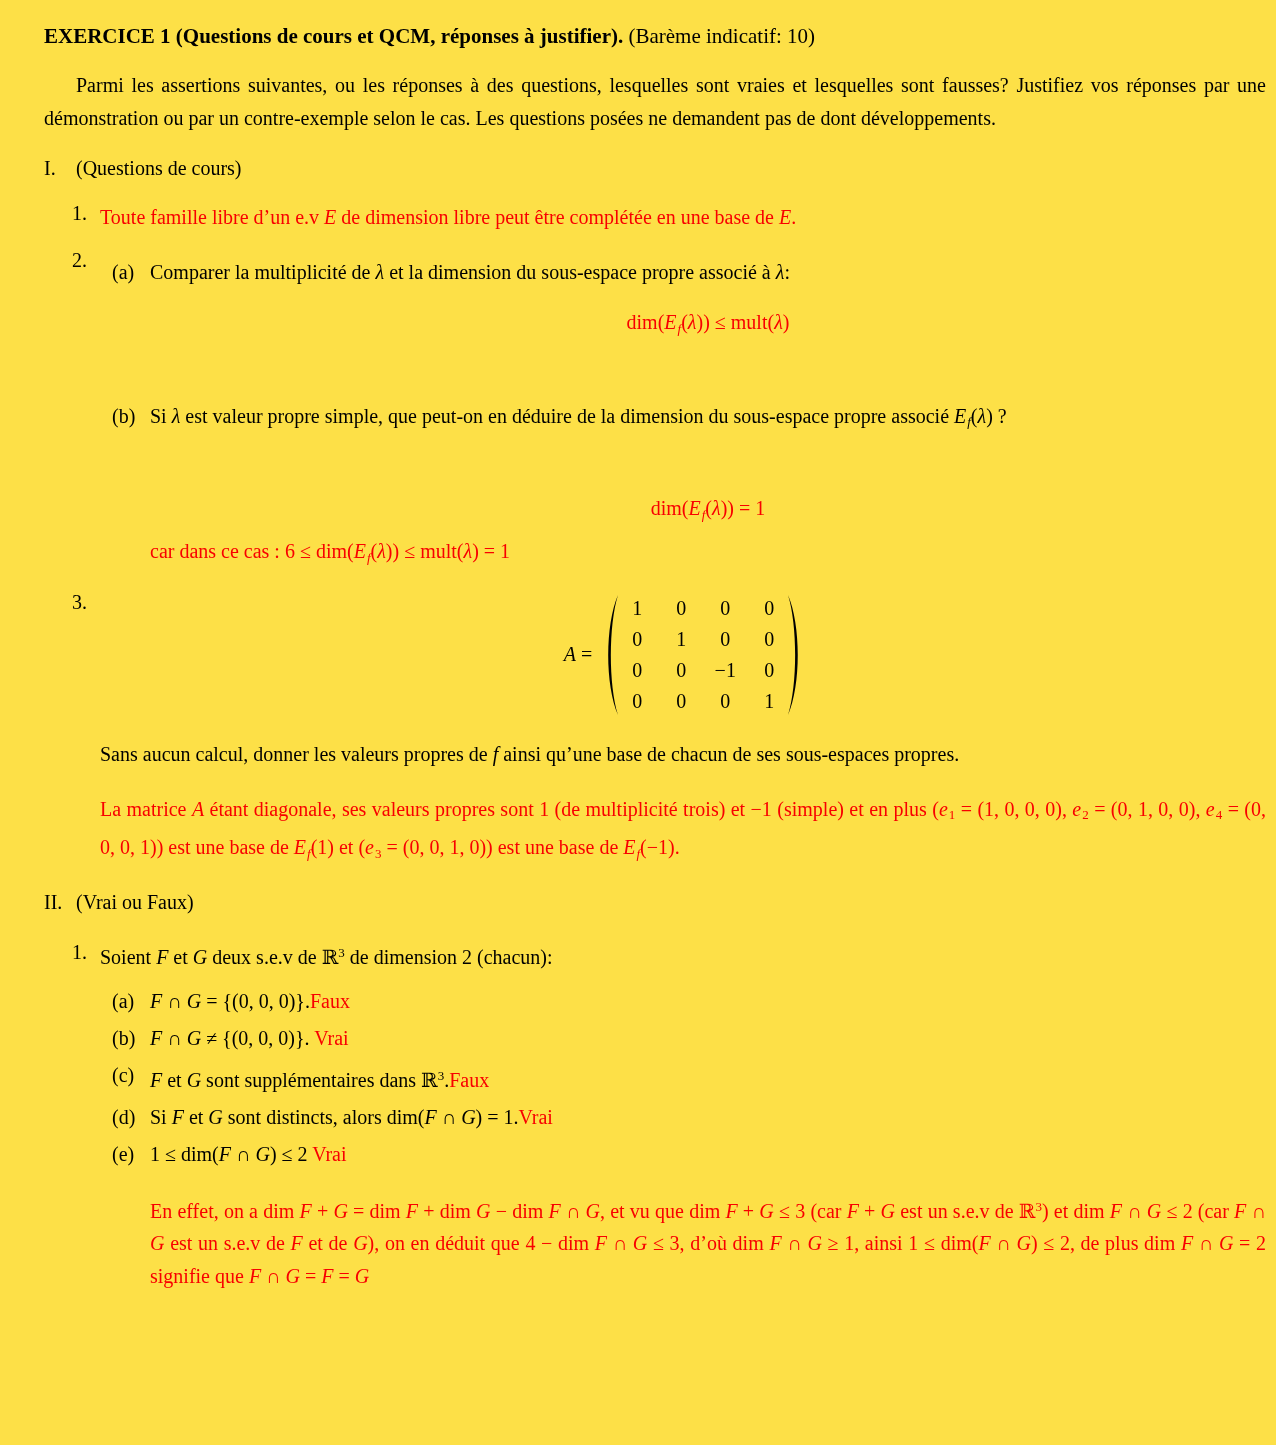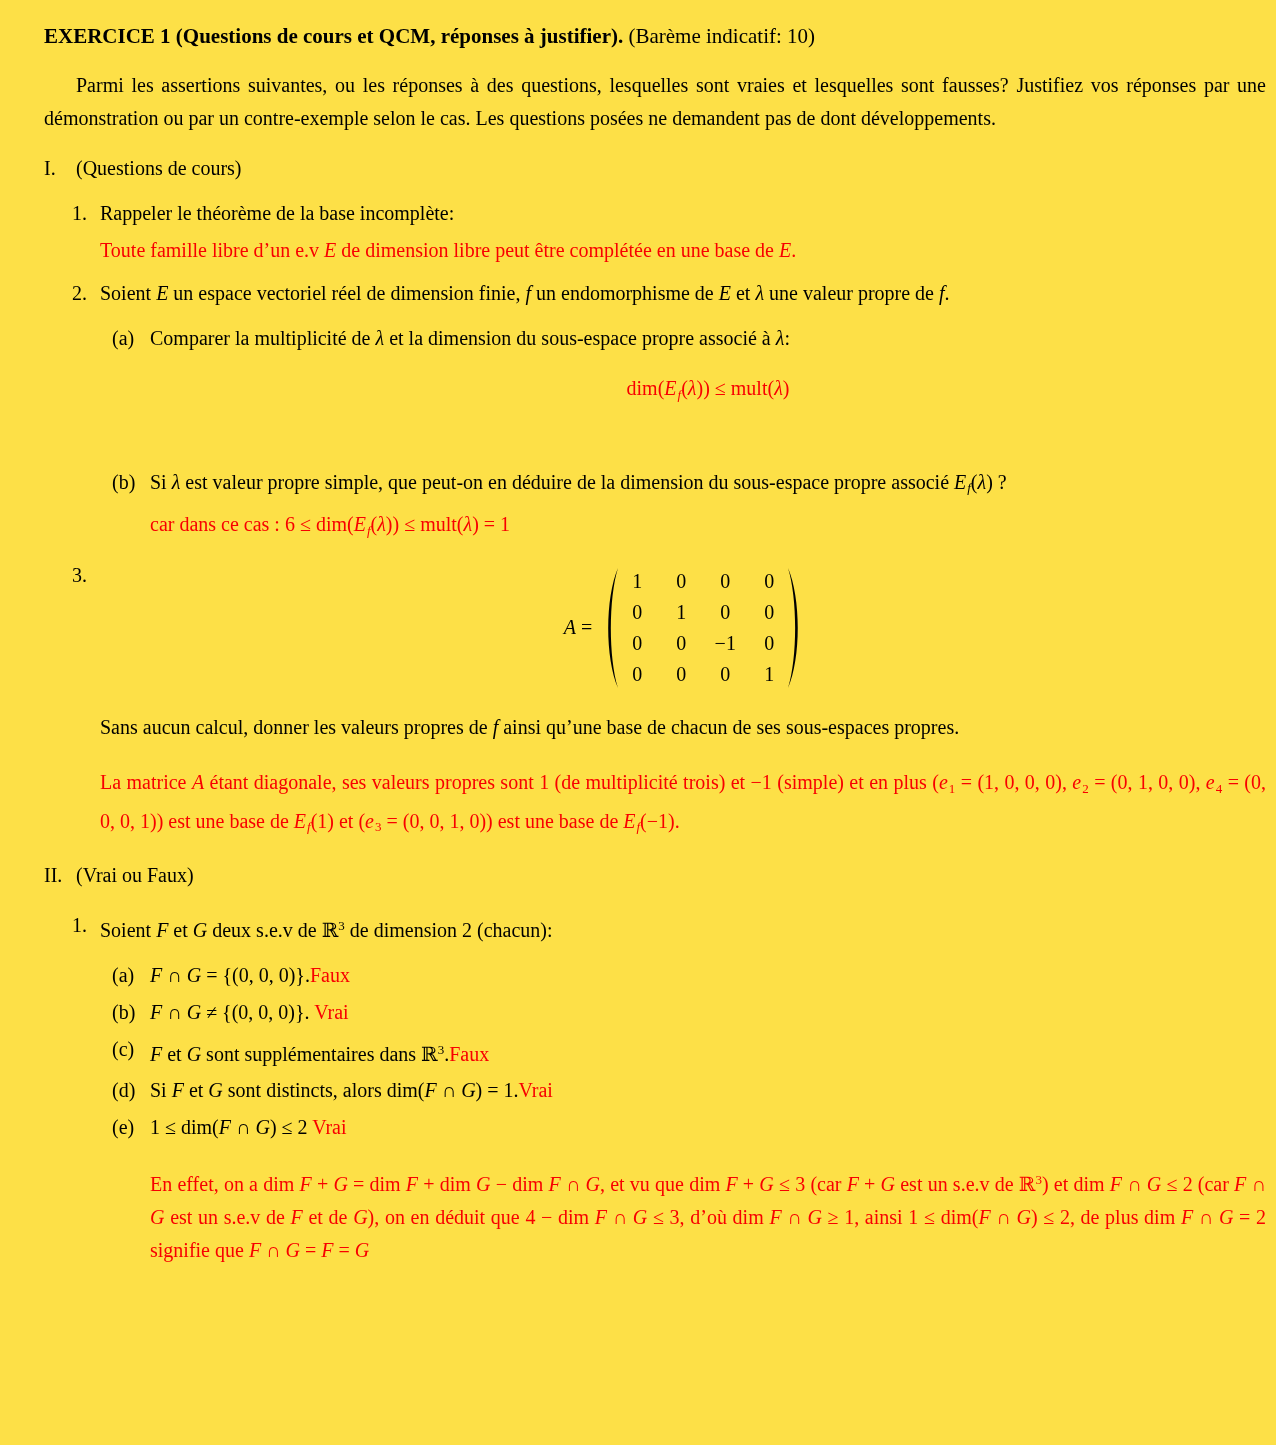--- a/index.html
+++ b/index.html
@@ -63,42 +63,41 @@
   <div class="intro just">Parmi les assertions suivantes, ou les réponses à des questions, lesquelles sont vraies et lesquelles sont fausses? Justifiez vos réponses par une démonstration ou par un contre-exemple selon le cas. Les questions posées ne demandent pas de dont développements.</div>
 
   <div class="sec-row" id="sec1-head">
     <span class="sec-lbl">I.</span>
     <span>(Questions de cours)</span>
   </div>
 
   <div class="item" id="q1">
     <span class="item-lbl">1.</span>
     <div class="item-txt">
-      <div>Rappeler le théorème de la base incomplète:</div>
       <div class="red" id="q1-ans"><span>Toute famille libre d’un e.v </span><span class="i">E</span><span> de dimension libre peut être complétée en une base de </span><span class="i">E</span><span>.</span></div>
     </div>
   </div>
 
   <div class="item" id="q2">
     <span class="item-lbl">2.</span>
     <div class="item-txt">
-      <div><span>Soient </span><span class="i">E</span><span> un espace vectoriel réel de dimension finie, </span><span class="i">f</span><span> un endomorphisme de </span><span class="i">E</span><span> et </span><span class="i">λ</span><span> une valeur propre de </span><span class="i">f</span><span>.</span></div>
 
       <div class="subitem" id="q2a">
         <span class="subitem-lbl">(a)</span>
         <div class="subitem-txt">
           <div><span>Comparer la multiplicité de </span><span class="i">λ</span><span> et la dimension du sous-espace propre associé à </span><span class="i">λ</span><span>:</span></div>
           <div class="eq red" id="q2a-eq"><span>dim(</span><span class="i">E</span><span class="i sb">f</span><span>(</span><span class="i">λ</span><span>)) ≤ mult(</span><span class="i">λ</span><span>)</span></div>
         </div>
       </div>
 
       <div class="subitem" id="q2b">
         <span class="subitem-lbl">(b)</span>
         <div class="subitem-txt">
           <div><span>Si </span><span class="i">λ</span><span> est valeur propre simple, que peut-on en déduire de la dimension du sous-espace propre associé </span><span class="i">E</span><span class="i sb">f</span><span>(</span><span class="i">λ</span><span>) ?</span></div>
+          <div class="eq red" id="q2b-eq"><span>dim(</span><span class="i">E</span><span class="i sb">f</span><span>(</span><span class="i">λ</span><span>)) = 1</span></div>
           <div class="red" id="q2b-note"><span>car dans ce cas : 6 ≤ dim(</span><span class="i">E</span><span class="i sb">f</span><span>(</span><span class="i">λ</span><span>)) ≤ mult(</span><span class="i">λ</span><span>) = 1</span></div>
         </div>
       </div>
     </div>
   </div>
 
   <div class="item" id="q3">
     <span class="item-lbl">3.</span>
     <div class="item-txt">
 

